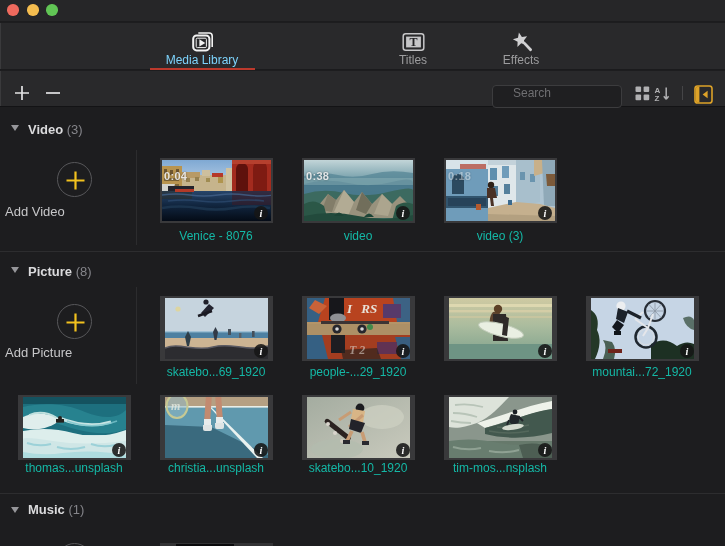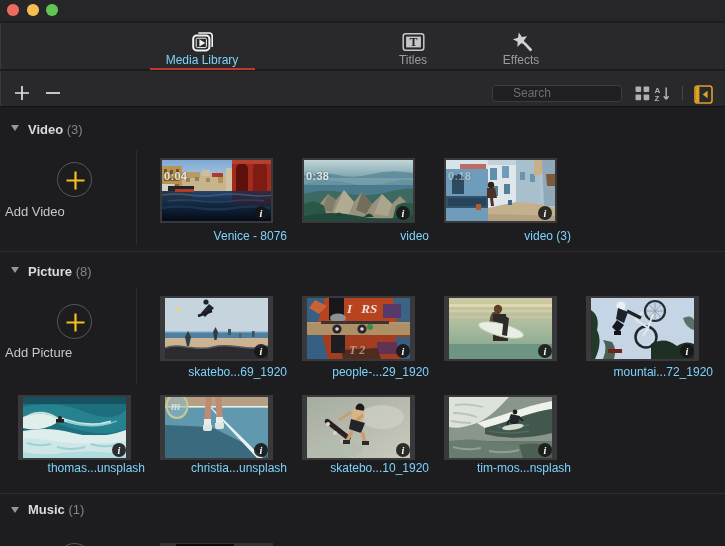--- a/index.html
+++ b/index.html
@@ -10,37 +10,37 @@
 .dot{position:absolute;top:4px;width:11.5px;height:11.5px;border-radius:50%}
 
 #tabs{position:absolute;left:0;top:23px;width:725px;height:47px;background:#29292b;border-bottom:1px solid #1b1b1d;box-shadow:inset 1px 0 0 #3a3a3c}
 .tab{position:absolute;top:0;width:110px;text-align:center;color:#9c9c9e;font-size:12px}
 .tab .ic{display:block;margin:8px auto 0}
 .tab .tx{display:block;margin-top:1px;line-height:13px}
 .tab.on{color:#7dd3fc}
 #redline{position:absolute;top:45px;height:2px;background:#bc392c}
 
 #tool{position:absolute;left:0;top:71px;width:725px;height:36px;background:#29292b;border-bottom:1px solid #131315;box-shadow:inset 1px 0 0 #3a3a3c}
-#search{position:absolute;left:492px;top:14px;width:130px;height:17px;background:#1f1f21;border:1px solid #3c3c3e;border-radius:4px;color:#6f6f72;font-size:12px;line-height:15px;padding-left:20px}
+#search{position:absolute;left:492px;top:14px;width:130px;height:23px;background:#1f1f21;border:1px solid #3c3c3e;border-radius:4px;color:#6f6f72;font-size:12px;line-height:15px;padding-left:20px}
 .vsep{position:absolute;width:1px;background:#454547}
 
 .hdr{position:absolute;left:28px;font-size:13px;font-weight:700;color:#dbdbdd}
 .hdr span{color:#85858a;font-weight:400}
 .tri{position:absolute;left:11px;width:0;height:0;border-left:4.5px solid transparent;border-right:4.5px solid transparent;border-top:6px solid #96969a}
 .hline{position:absolute;left:0;width:725px;height:1px;background:#2d2d2f}
 .vline{position:absolute;left:136px;width:1px;background:#2c2c2e}
 .addc{position:absolute;width:35px;height:35px;border:1px solid #57575a;border-radius:50%}
 .addt{position:absolute;width:140px;text-align:left;color:#c7c7c9;font-size:13px}
 .thumb{position:absolute;width:113px;height:65px;background:#39393b}
 .ph{position:absolute;left:2px;top:2px;right:2px;bottom:2px}
 .php{position:absolute;left:5px;top:2px;right:5px;bottom:2px}
 .dur{position:absolute;left:4px;top:12px;color:#eeeeee;font-size:11px;font-weight:700;letter-spacing:.3px;opacity:.9;text-shadow:0 0 2px rgba(0,0,0,.5)}
 .dur.f{opacity:.45}
 .info{position:absolute;right:5px;bottom:3px;width:14px;height:14px}
-.lbl{position:absolute;width:142px;text-align:right;color:#7dd3fc;font-size:12px;white-space:nowrap}
+.lbl{position:absolute;width:142px;text-align:center;color:#14b8a6;font-size:12px;white-space:nowrap}
 </style></head>
 <body>
 <div id="win">
 
 <div id="tbar">
 <div class="dot" style="left:7px;background:#ef6a5e"></div>
 <div class="dot" style="left:27px;background:#f5bd4f"></div>
 <div class="dot" style="left:46px;background:#61c555"></div>
 </div>
 

